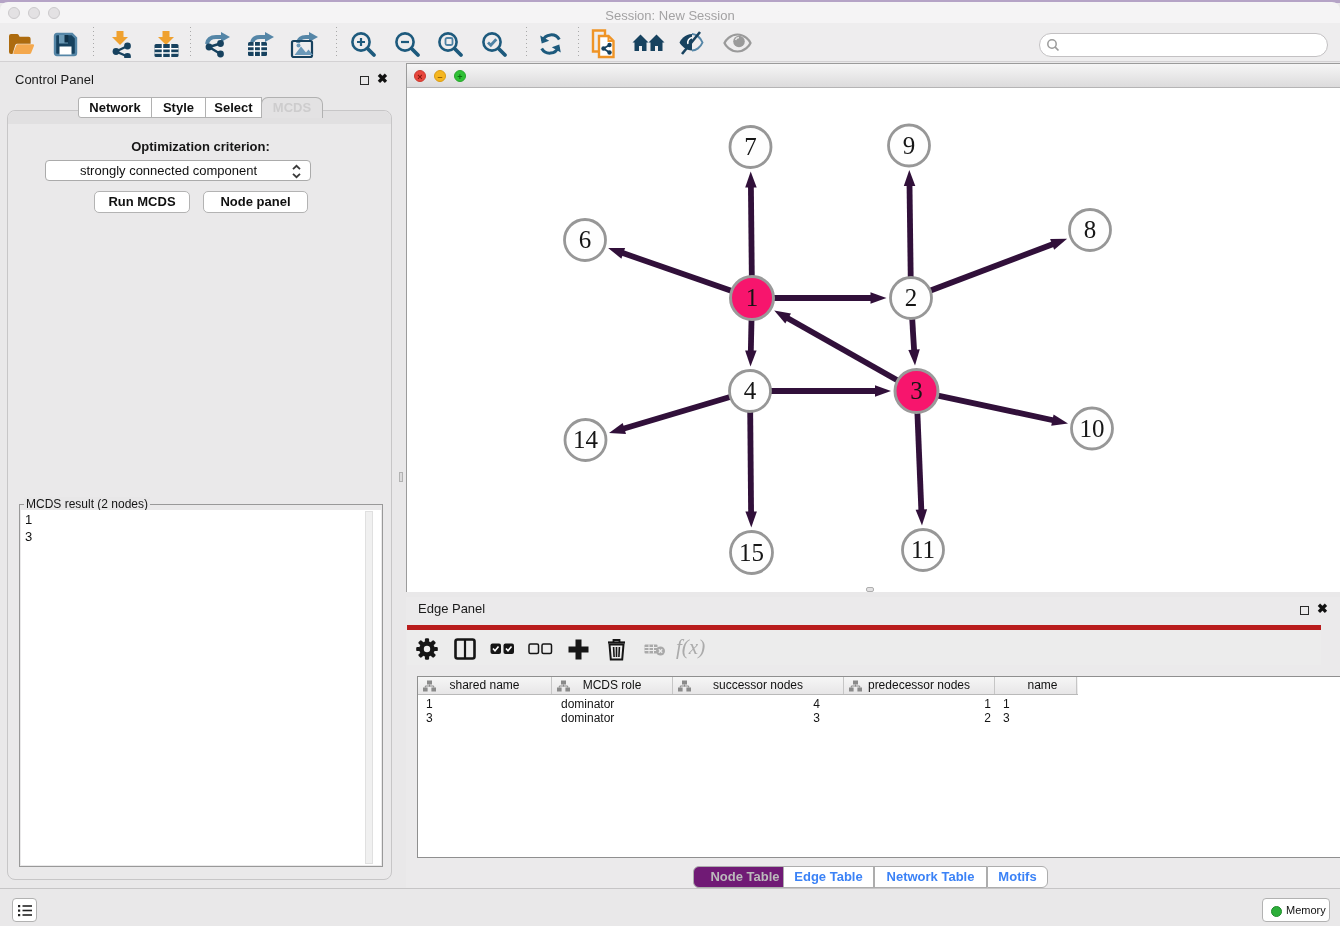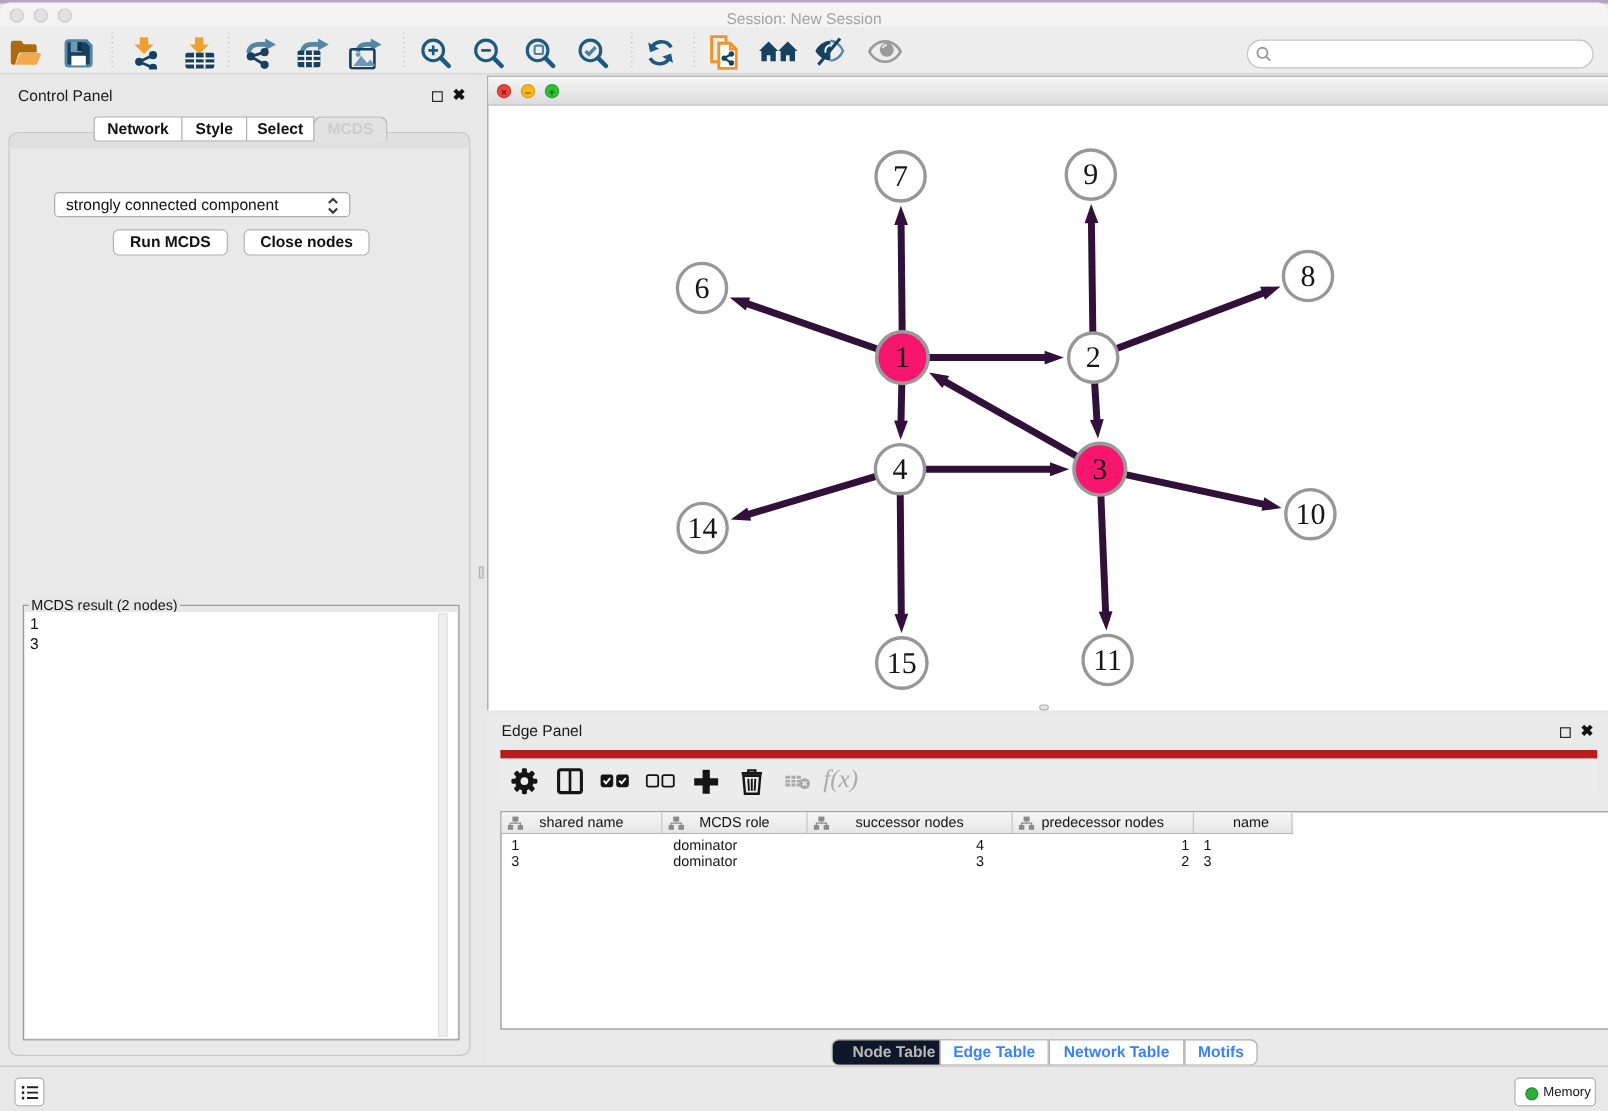--- a/index.html
+++ b/index.html
@@ -23,39 +23,39 @@
   #cpanel { left:0; top:62px; width:393px; height:826px; background:#e9e8e9; }
   #cpanel h1 { position:absolute; left:15px; top:10px; font-size:13px; font-weight:normal; color:#1b1b1b; }
   .winbtns { position:absolute; font-size:12px; color:#111; }
   .sqbtn { display:inline-block; width:9px; height:9px; border:1.5px solid #2a2a2a; }
   .tab { position:absolute; top:0; height:21px; z-index:5; background:#fff; border:1px solid #b1b1b1;
       font-size:13px; font-weight:bold; color:#111; text-align:center; line-height:19px; }
   .tab.ghost { background:#e3e2e3; color:#cdcccd; border-radius:7px 7px 0 0; border-bottom:none; }
   #cpcontent { position:absolute; left:7px; top:48px; width:385px; height:770px; background:#eae9ea; border:1px solid #c7c6c7; border-radius:8px; }
   #cpband { position:absolute; left:0; top:0; width:100%; height:13px; background:#e1e0e1; border-radius:8px 8px 0 0; }
   #optlabel { position:absolute; left:0; top:28px; width:385px; text-align:center; font-size:13px; font-weight:bold; color:#161616; }
-  #combo { position:absolute; left:37px; top:49px; width:247px; height:21px; background:#fff;
-      border:1px solid #ababab; border-radius:4px; font-size:13px; color:#101010; line-height:19px; padding-left:9px; }
+  #combo { position:absolute; left:37px; top:49px; width:266px; height:21px; background:#fff;
+      border:1px solid #ababab; border-radius:4px; font-size:13px; color:#101010; line-height:19px; padding-left:34px; }
   .btn { position:absolute; height:22px; background:#fff; border:1px solid #b3b3b3; border-radius:5px;
       font-size:13px; font-weight:bold; color:#101010; text-align:center; line-height:20px; }
   #mcdsbox { position:absolute; left:11px; top:393px; width:364px; height:363px; border:1px solid #999; }
   #mcdsbox .legend { position:absolute; left:4px; top:-8px; background:#e8e7e8; font-size:12px; color:#151515; padding:0 2px; }
   #mcdsbox .inner { position:absolute; left:1px; top:5px; width:360px; height:355px; background:#fff; }
   #mcdsbox .txt { position:absolute; left:4px; top:2px; font-size:13px; color:#111; line-height:16.5px; }
   #mcdsbox .sbar { position:absolute; right:8px; top:1px; width:8px; height:353px; background:#f0f0f0; border:1px solid #e0e0e0; }
   
   #netwin { left:406px; top:63px; width:934px; height:529px; background:#fff; border:1px solid #9b9b9b; border-right:none; border-bottom:none; }
   #nettitle { position:absolute; left:0; top:0; width:933px; height:24px;
       background:linear-gradient(#f6f6f6,#dcdbdc); border-bottom:1px solid #b5b4b5; }
   #nettitle .t { position:absolute; top:4px; width:100%; text-align:center; font-size:13px; font-weight:bold; color:#2e2e2e; }
   .tl { position:absolute; top:6px; width:12px; height:12px; border-radius:50%; font:bold 9px/12px "Liberation Sans",sans-serif; text-align:center; }
   
   #tpanel { left:406px; top:597px; width:934px; height:291px; background:#ebeaeb; }
   #tpanel h1 { position:absolute; left:12px; top:4px; font-size:13px; font-weight:normal; color:#1b1b1b; }
-  #ttoolbar { position:absolute; left:11px; top:28px; width:914px; height:40px; background:#ececec; border-top:7px solid #b91c1c; }
+  #ttoolbar { position:absolute; left:1px; top:28px; width:914px; height:40px; background:#ececec; border-top:5px solid #b91c1c; }
   #ttable { position:absolute; left:11px; top:79px; width:1042px; height:182px; background:#fff; border:1px solid #8f8f8f; }
   #thead { position:absolute; left:0px; top:0px; height:18px; background:linear-gradient(#f6f6f6,#e7e6e7); border-bottom:1px solid #b9b9b9; }
   .th { position:absolute; top:0; height:17px; border-right:1px solid #c6c6c6; font-size:12px; color:#111; text-align:center; line-height:17px; }
   .td { position:absolute; font-size:12px; color:#141414; }
   .btab { position:absolute; top:269px; height:22px; background:#fff; border:1px solid #adadad;
       font-size:13px; font-weight:bold; color:#3b82f6; text-align:center; line-height:20px; }
   
   #statusbar { left:0; top:888px; width:1340px; height:38px; background:#e9e8e9; border-top:1px solid #c6c5c6; }
   #listbtn { position:absolute; left:12px; top:9px; width:25px; height:24px; background:#fff; border:1px solid #b2b2b2; border-radius:4px; }
   #membtn { position:absolute; left:1262px; top:9px; width:68px; height:24px; background:#fff; border:1px solid #b2b2b2; border-radius:4px;
@@ -181,27 +181,28 @@
 <div class="abs" id="cpanel">
   <h1>Control Panel</h1>
   <div class="winbtns" style="left:360px;top:12px"><span class="sqbtn"></span></div>
   <div class="winbtns" style="left:377px;top:9px;font-weight:bold;font-size:13px">✖</div>
   <div class="tab" style="left:78px;top:35px;width:74px;border-radius:3px 0 0 3px">Network</div>
   <div class="tab" style="left:151px;top:35px;width:55px">Style</div>
   <div class="tab" style="left:205px;top:35px;width:57px">Select</div>
   <div class="tab ghost" style="left:261px;top:35px;width:62px">MCDS</div>
   <div id="cpcontent">
       <div id="cpband"></div>
+    <div id="optlabel">Optimization criterion:</div>
     <div id="combo">strongly connected component
       <svg style="position:absolute;right:8px;top:2.5px" width="11" height="15" viewBox="0 0 11 15">
         <path d="M2 5.2 L5.5 1.8 L9 5.2 M2 9.8 L5.5 13.2 L9 9.8" fill="none" stroke="#3a3a3a" stroke-width="1.8"></path>
       </svg>
     </div>
     <div class="btn" style="left:86px;top:80px;width:96px">Run MCDS</div>
-    <div class="btn" style="left:195px;top:80px;width:105px">Close nodes</div>
+    <div class="btn" style="left:195px;top:80px;width:105px">Node panel</div>
     <div id="mcdsbox">
       <div class="legend">MCDS result (2 nodes)</div>
       <div class="inner">
         <div class="txt">1<br>3</div>
         <div class="sbar"></div>
       </div>
     </div>
   </div>
 </div>
 <div class="abs" style="left:399px;top:472px;width:4px;height:10px;background:#dcdbdc;border:1px solid #b2b2b2"></div>
@@ -367,21 +368,21 @@
     <div class="td" style="left:143px;top:20px">dominator</div>
     <div class="td" style="left:255px;top:20px;width:147px;text-align:right">4</div>
     <div class="td" style="left:426px;top:20px;width:147px;text-align:right">1</div>
     <div class="td" style="left:585px;top:20px">1</div>
     <div class="td" style="left:8px;top:34px">3</div>
     <div class="td" style="left:143px;top:34px">dominator</div>
     <div class="td" style="left:255px;top:34px;width:147px;text-align:right">3</div>
     <div class="td" style="left:426px;top:34px;width:147px;text-align:right">2</div>
     <div class="td" style="left:585px;top:34px">3</div>
   </div>
-  <div class="btab" style="left:287px;width:104px;background:#0f172a;color:#bbbabb;border-radius:6px 0 0 6px">Node Table</div>
+  <div class="btab" style="left:287px;width:104px;background:#701a75;color:#bbbabb;border-radius:6px 0 0 6px">Node Table</div>
   <div class="btab" style="left:377px;width:91px">Edge Table</div>
   <div class="btab" style="left:468px;width:113px">Network Table</div>
   <div class="btab" style="left:581px;width:61px;border-radius:0 6px 6px 0">Motifs</div>
 </div>
 <div class="abs" id="statusbar">
   <div id="listbtn">
     <svg style="position:absolute;left:5px;top:5px" width="14" height="13" viewBox="0 0 14 13">
       <g fill="#222" stroke="#222" stroke-width="1.6">
         <line x1="4.5" y1="2" x2="14" y2="2"></line>
           <line x1="4.5" y1="6.5" x2="14" y2="6.5"></line>

